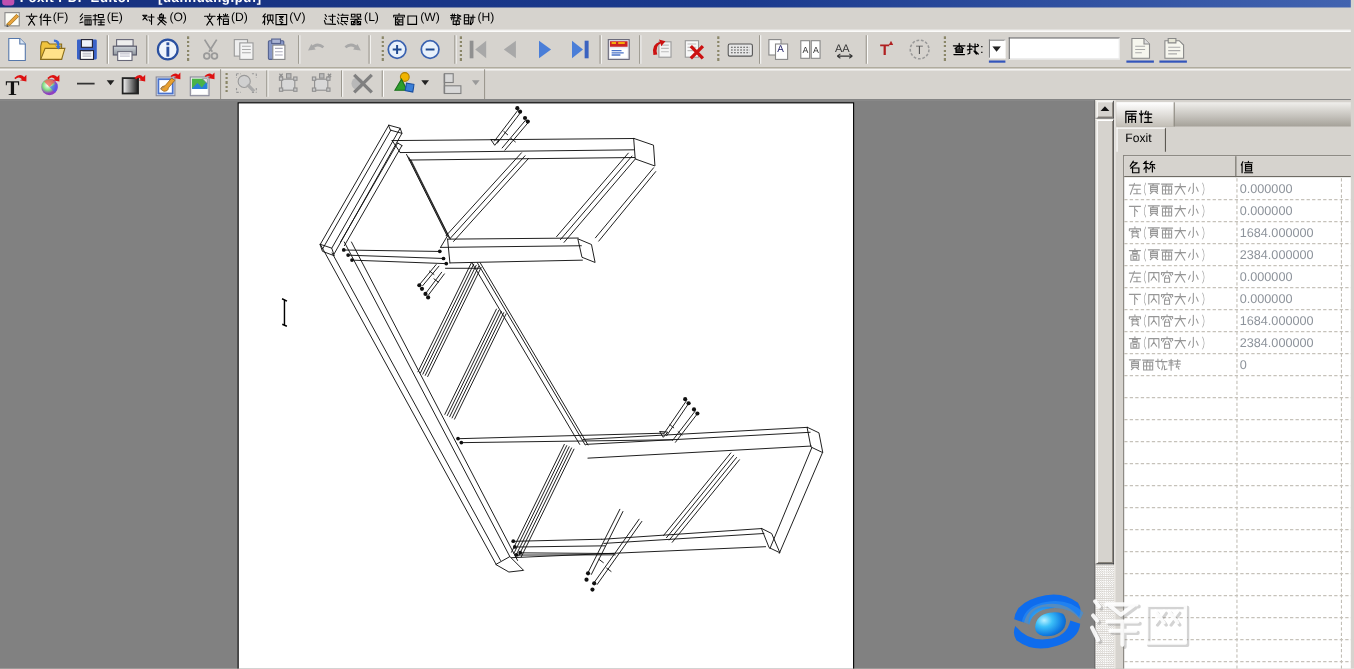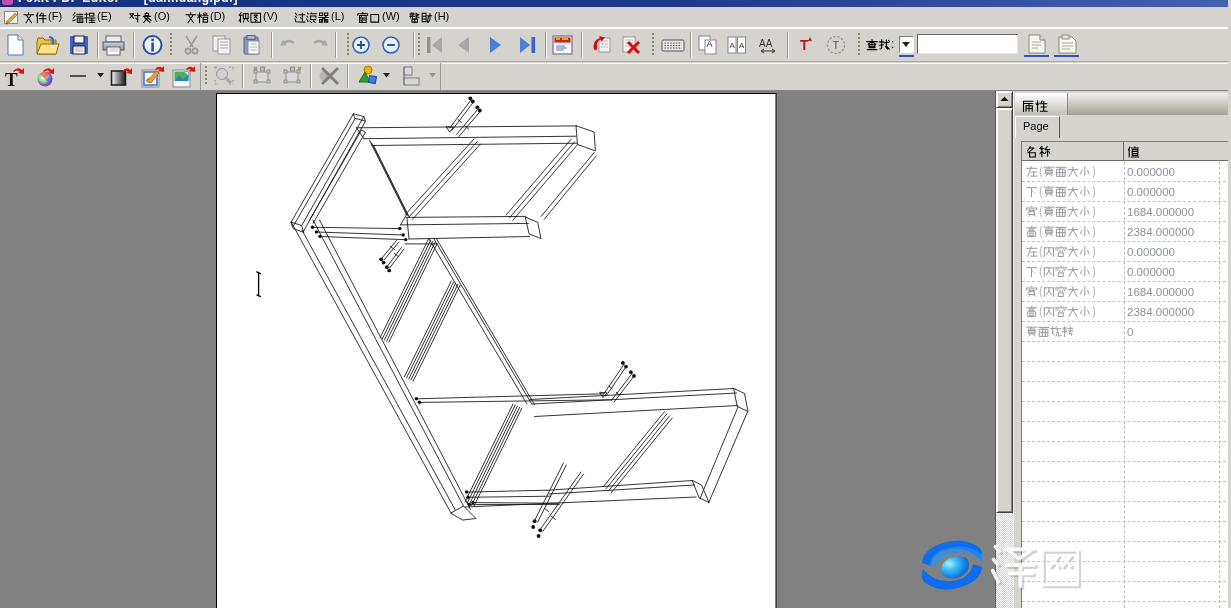--- a/index.html
+++ b/index.html
@@ -432,21 +432,21 @@
 <div class="abs" style="left:1013px;top:91px;width:218px;height:517px;background:#d6d3ce;border-left:1px solid #f2f0ec"></div>
 <div class="abs" style="left:1015px;top:93px;width:216px;height:22px;background:linear-gradient(#f0efec,#a5a199)"></div>
 <div class="abs" style="left:1015px;top:93px;width:53px;height:22px;background:linear-gradient(#ffffff,#c2beb6);border-right:1px solid #8e8a82"></div>
 <svg style="position:absolute;left:1022px;top:99.5px;overflow:visible" width="28" height="14">
     <g fill="none" stroke="#000" stroke-width="8.8" stroke-linecap="round">
       <use href="#g5c5e" transform="translate(0.0,0) scale(0.1250,0.1250)"></use>
       <use href="#g6027" transform="translate(13.0,0) scale(0.1250,0.1250)"></use>
     </g>
   </svg>
 <div class="abs" style="left:1015px;top:116px;width:45px;height:22px;background:#d6d3ce;border-top:1px solid #fff;border-left:1px solid #fff;border-right:1px solid #5c5952"></div>
-<div class="abs" style="left:1023px;top:120px;font-size:11px;color:#000">Page</div>
+<div class="abs" style="left:1023px;top:120px;font-size:11px;color:#000">Foxit</div>
 <div class="abs" style="left:1021px;top:141px;width:210px;height:467px;background:#fff;border-top:1px solid #827f78;border-left:1px solid #827f78"></div>
 <div class="abs" style="left:1022px;top:142px;width:209px;height:19px;background:#d6d3ce;border-bottom:1px solid #6e6b64"></div>
 <div class="abs" style="left:1123px;top:142px;width:1px;height:19px;background:#6e6b64"></div>
 <svg style="position:absolute;left:1026px;top:145.5px;overflow:visible" width="27" height="14">
     <g fill="none" stroke="#000" stroke-width="8.8" stroke-linecap="round">
       <use href="#g540d" transform="translate(0.0,0) scale(0.1200,0.1200)"></use>
       <use href="#g79f0" transform="translate(12.5,0) scale(0.1200,0.1200)"></use>
     </g>
   </svg>
 <svg style="position:absolute;left:1127px;top:145.5px;overflow:visible" width="14" height="14">

